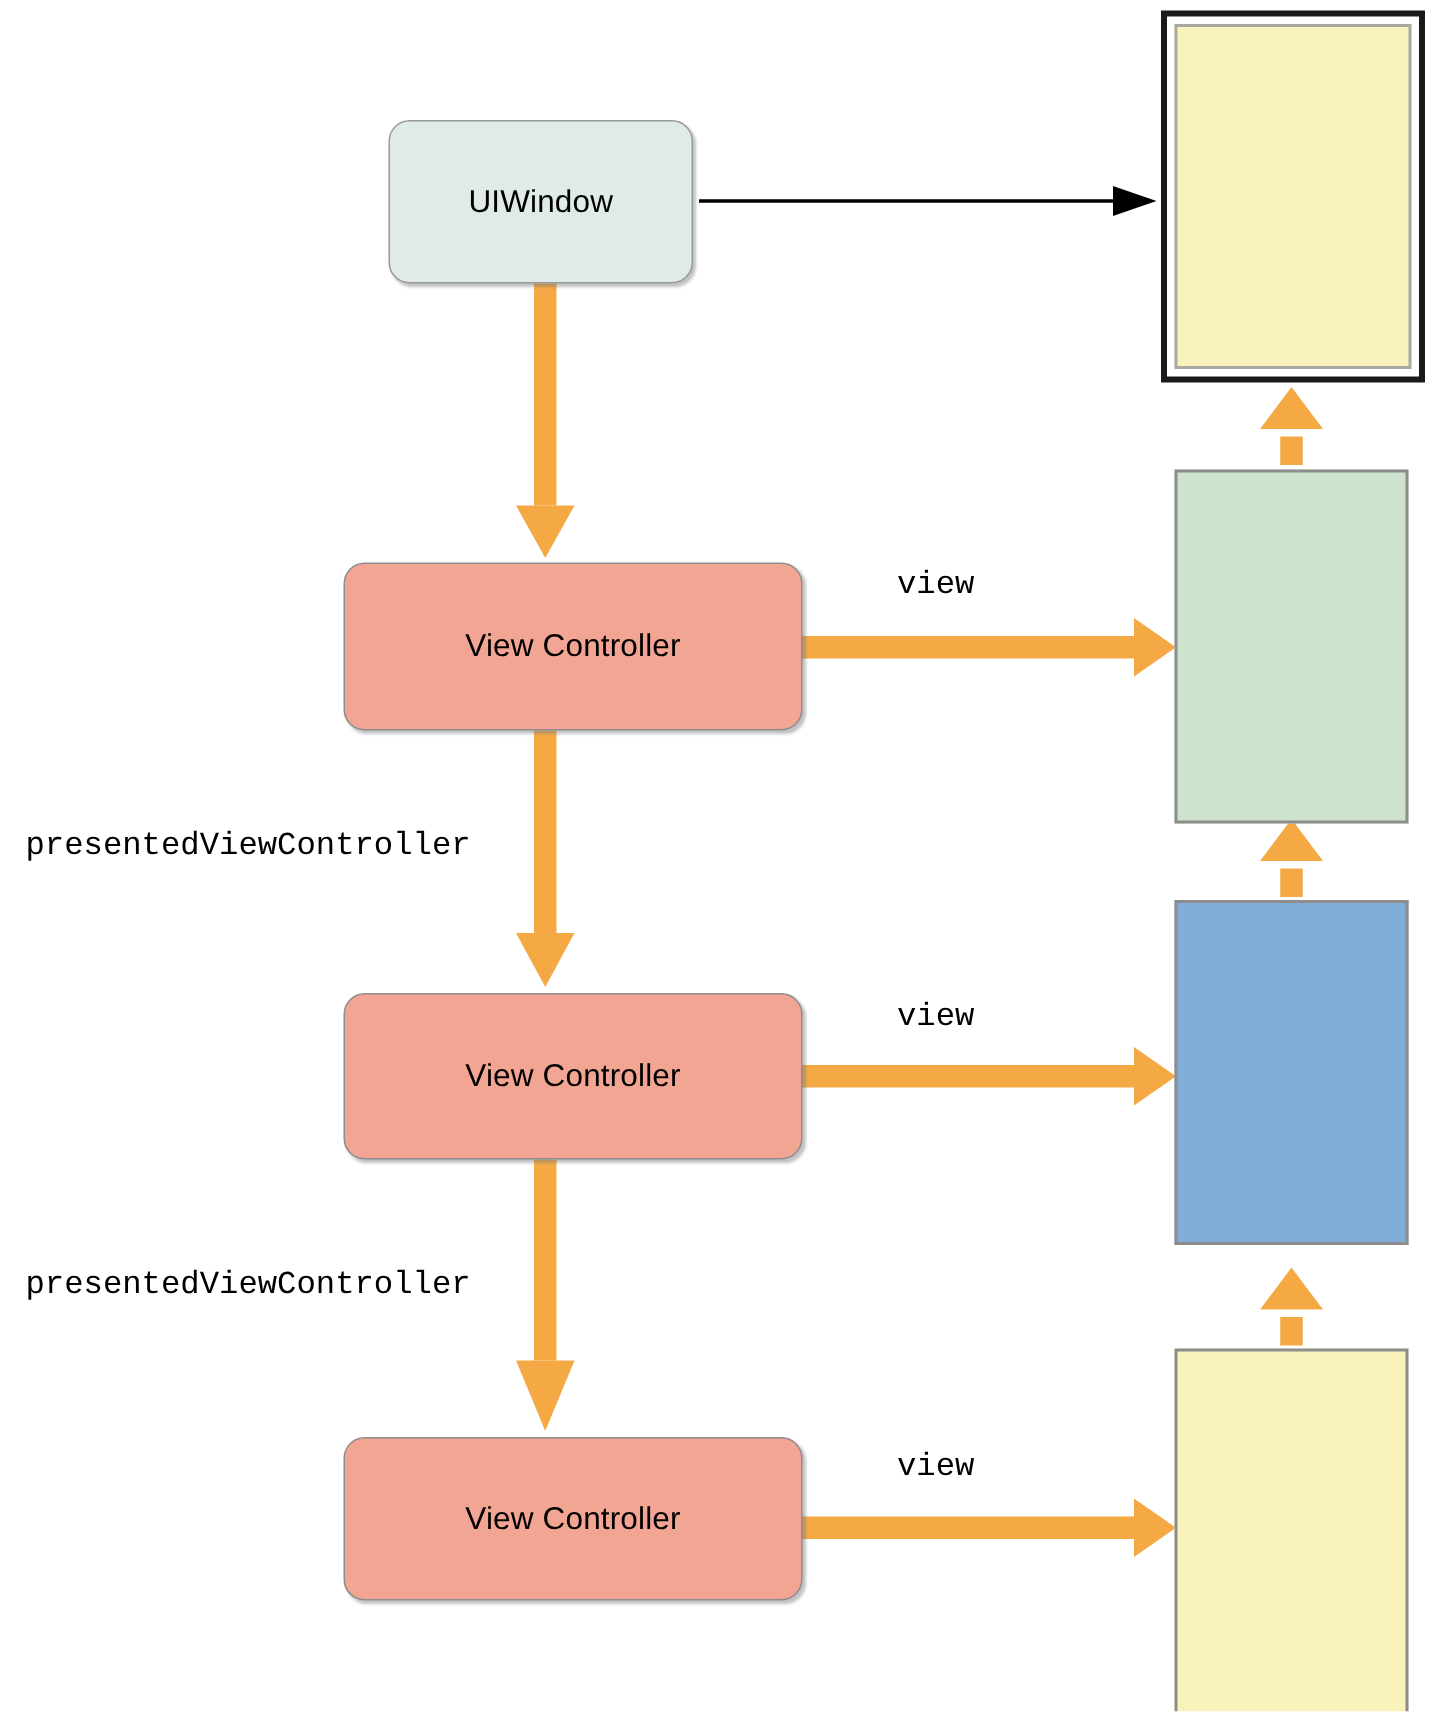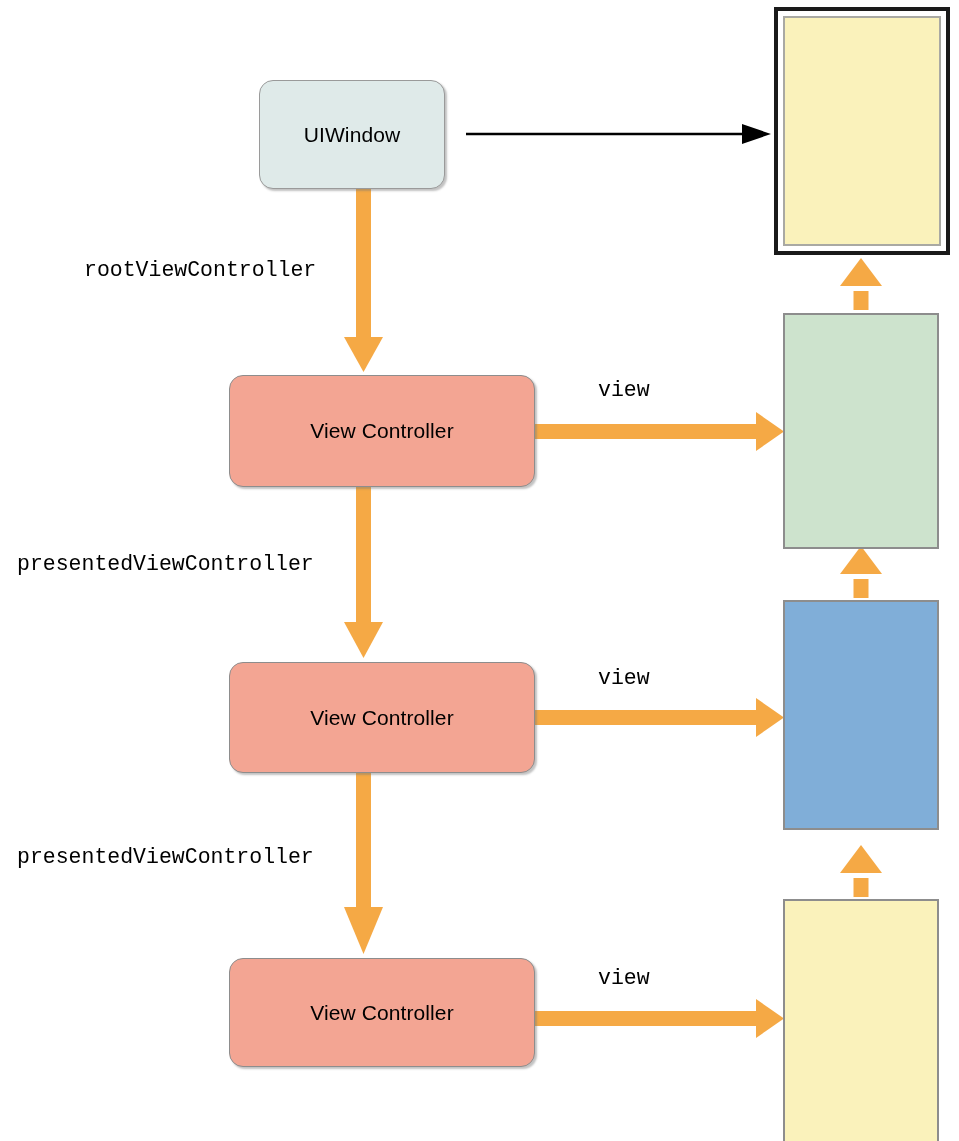--- a/index.html
+++ b/index.html
@@ -39,21 +39,21 @@
     font-family: "Liberation Sans", sans-serif;
     font-size: 21px;
     color: #000000;
     line-height: 1.1;
     letter-spacing: 0.1px;
   }
 
   .uiwindow-box {
     left: 259px;
     top: 80px;
-    width: 186px;
+    width: 203px;
     height: 109px;
     background: #dfeae9;
     border: 1.6px solid #9a9a9a;
     border-radius: 14px;
     box-shadow: 2px 2px 2px rgba(120,120,120,0.45);
   }
 
   .vc-box {
     width: 306px;
     height: 112px;
@@ -202,20 +202,19 @@
   </div>
 
   <div class="node vc-box vc-2">
     <span class="node-label">View Controller</span>
   </div>
 
   <div class="node vc-box vc-3">
     <span class="node-label">View Controller</span>
   </div>
 
-  <div class="edge-label lbl-root">rootViewController</div>
   <div class="edge-label lbl-presented-1">presentedViewController</div>
   <div class="edge-label lbl-presented-2">presentedViewController</div>
   <div class="edge-label lbl-view-1">view</div>
   <div class="edge-label lbl-view-2">view</div>
   <div class="edge-label lbl-view-3">view</div>
 
 </div>
 
 </body></html>

